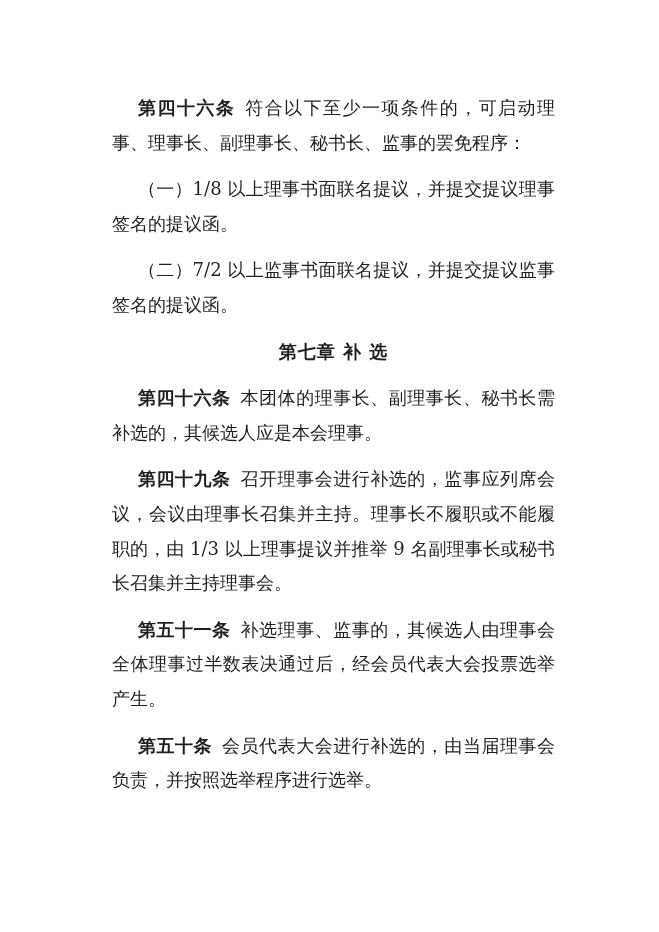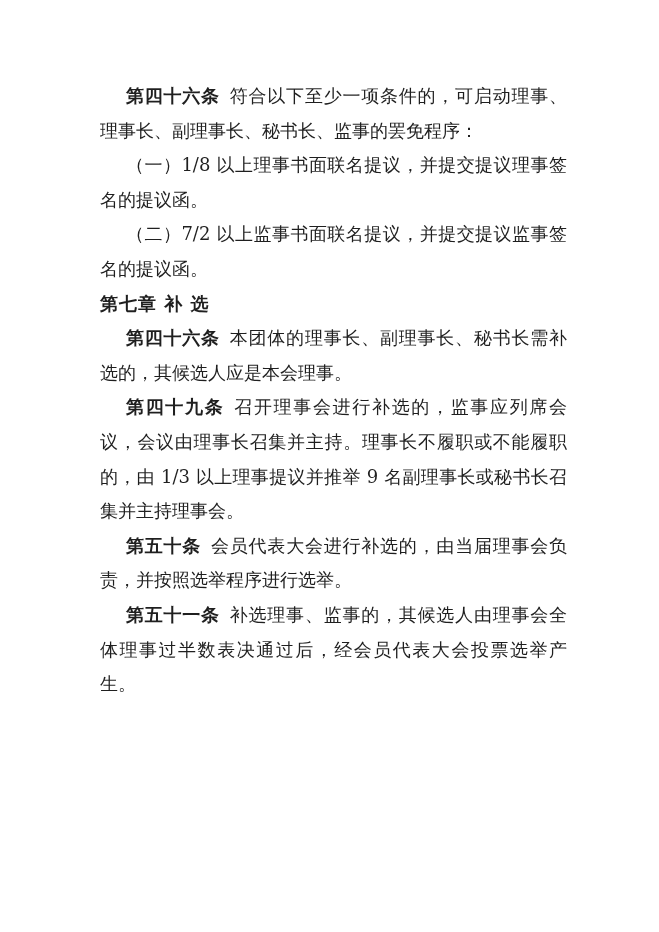--- a/index.html
+++ b/index.html
@@ -17,32 +17,32 @@
     width: 659px;
     height: 932px;
     background: #ffffff;
     padding: 79px 92px 0 100px;
     font-family: "DejaVu Serif", "Liberation Serif", serif;
     font-size: 18px;
     line-height: 34.6px;
     color: #1f1f1f;
   }
   .para {
-    margin: 0;
+    margin: 12px;
     text-align: justify;
     text-justify: inter-character;
     text-indent: 26px;
   }
   .para .num {
     font-weight: bold;
     margin-right: 0.55em;
   }
   .chapter {
     margin: 0;
-    text-align: left;
+    text-align: center;
     text-indent: 0;
     font-weight: bold;
     letter-spacing: 1px;
   }
 </style>
 </head>
 <body>
 
 <div class="page">
 
@@ -53,17 +53,17 @@
   <p class="para"><span>（二）7/2 以上监事书面联名提议，并提交提议监事签名的提议函。</span></p>
 
 
 
   <p class="para chapter">第七章 补 选</p>
 
   <p class="para"><span class="num">第四十六条</span><span>本团体的理事长、副理事长、秘书长需补选的，其候选人应是本会理事。</span></p>
 
   <p class="para"><span class="num">第四十九条</span><span>召开理事会进行补选的，监事应列席会议，会议由理事长召集并主持。理事长不履职或不能履职的，由 1/3 以上理事提议并推举 9 名副理事长或秘书长召集并主持理事会。</span></p>
 
+  <p class="para"><span class="num">第五十一条</span><span>补选理事、监事的，其候选人由理事会全体理事过半数表决通过后，经会员代表大会投票选举产生。</span></p>
+
   <p class="para"><span class="num">第五十条</span><span>会员代表大会进行补选的，由当届理事会负责，并按照选举程序进行选举。</span></p>
-
-  <p class="para"><span class="num">第五十一条</span><span>补选理事、监事的，其候选人由理事会全体理事过半数表决通过后，经会员代表大会投票选举产生。</span></p>
 
 </div>
 
 </body></html>

